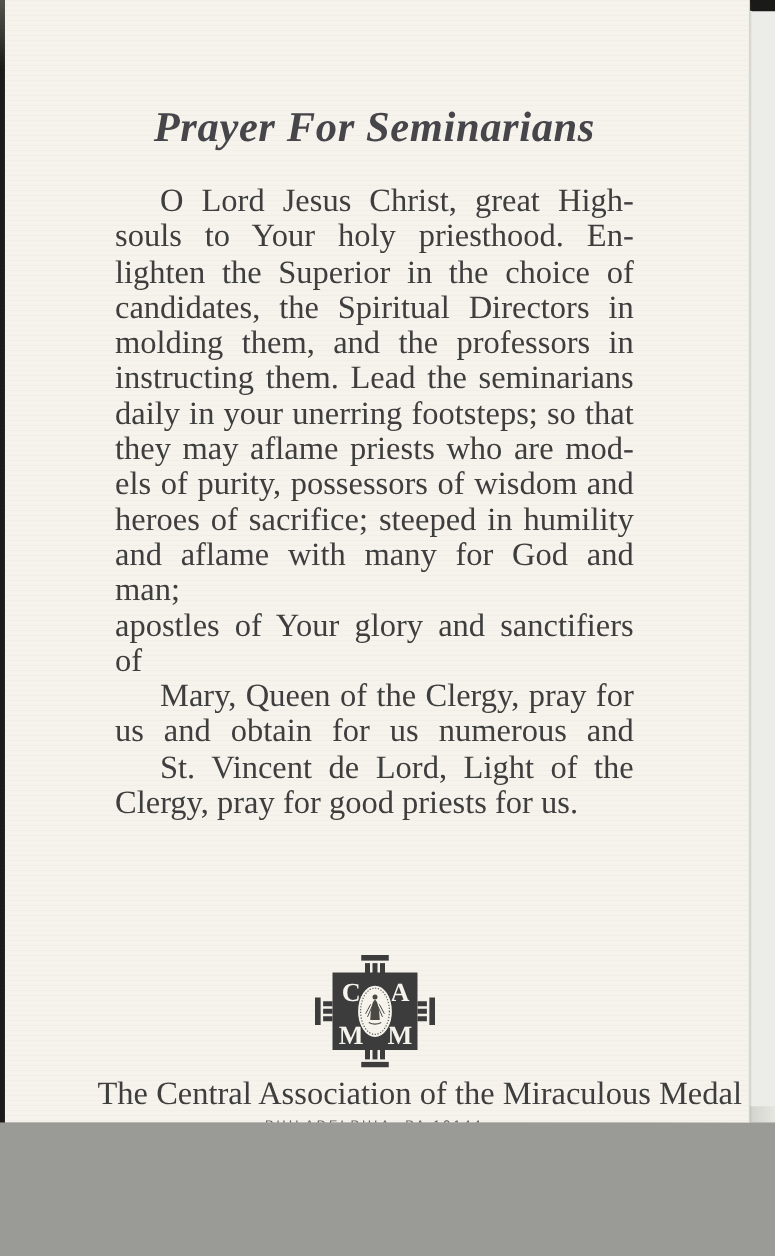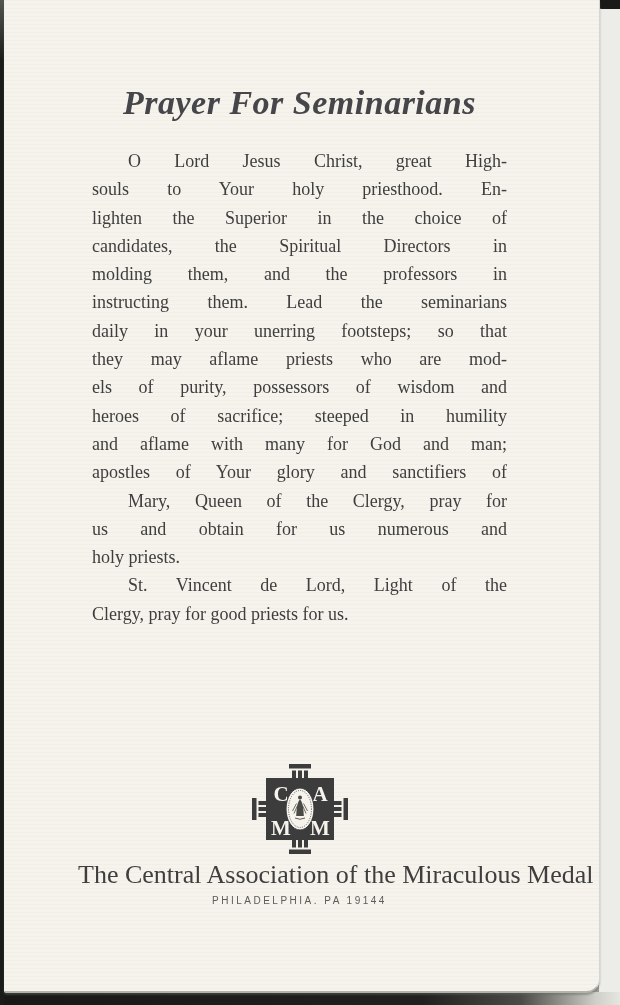--- a/index.html
+++ b/index.html
@@ -1,18 +1,18 @@
 <!DOCTYPE html>
 <html><head>
 <meta charset="utf-8">
 <style>
   html,body{margin:0;padding:0;background:#9a9a96;}
   .screen{
     position:relative;
-    width:620px;height:1005px;
+    width:620px;height:898px;
     margin:0 auto;
     background:#ececе8;
     background-color:#ececе8;
     overflow:hidden;
     font-family:"Liberation Serif", serif;
   }
   .scan-right-strip{
     position:absolute;right:0;top:0;width:21px;height:100%;
     background:#ecece8;
   }
@@ -44,21 +44,21 @@
   .title{
     position:absolute;top:82px;left:0;width:100%;
     text-align:center;
     font-size:34px;line-height:42px;
     font-style:italic;font-weight:bold;
     letter-spacing:0.5px;
     color:#45454a;
   }
   .prayer{
     position:absolute;top:147px;left:0;width:415px;
-    font-size:18px;line-height:28.3px;
+    font-size:26px;line-height:28.3px;
     color:#3e3e3e;
   }
   .paragraph{margin:0;}
   .line{
     text-align:justify;
     -moz-text-align-last:justify;
     text-align-last:justify;
     white-space:normal;
   }
   .line.first{padding-left:36px;}
@@ -118,21 +118,20 @@
             <div class="line">daily in your unerring footsteps; so that</div>
             <div class="line">they may aflame priests who are mod-</div>
             <div class="line">els of purity, possessors of wisdom and</div>
             <div class="line">heroes of sacrifice; steeped in humility</div>
             <div class="line">and aflame with many for God and man;</div>
             <div class="line">apostles of Your glory and sanctifiers of</div>
           </div>
           <div class="paragraph">
             <div class="line first">Mary, Queen of the Clergy, pray for</div>
             <div class="line">us and obtain for us numerous and</div>
-            <div class="line last">holy priests.</div>
           </div>
           <div class="paragraph">
             <div class="line first">St. Vincent de Lord, Light of the</div>
             <div class="line last">Clergy, pray for good priests for us.</div>
           </div>
         </div>
 
       <div class="logo-wrap">
         <svg width="96" height="90" viewBox="0 0 96 90" aria-hidden="true">
 

